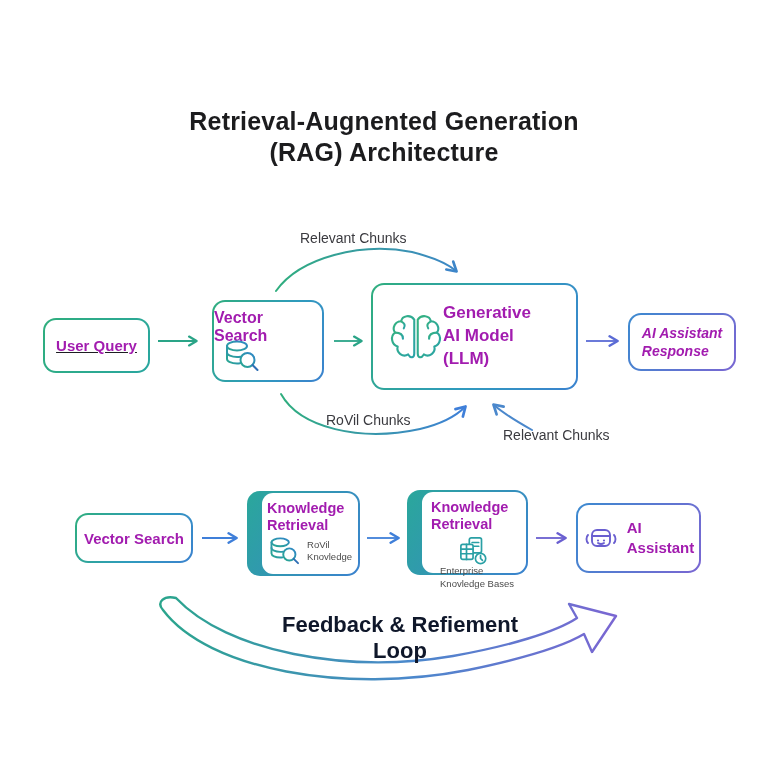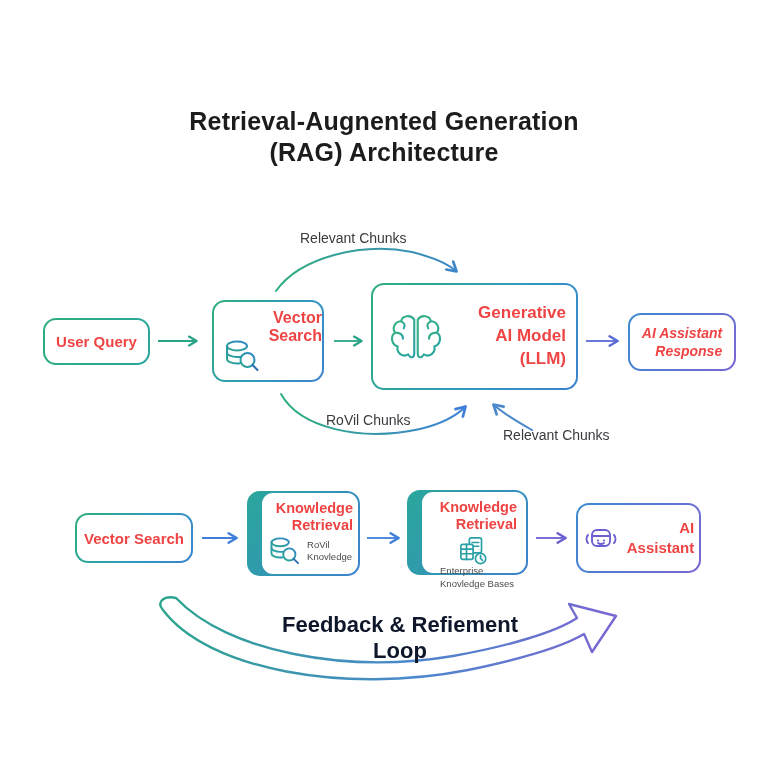--- a/index.html
+++ b/index.html
@@ -15,21 +15,21 @@
   
   .gbox{position:absolute;border-radius:13px;padding:2px;box-sizing:border-box;}
   .gbox .inner{
     width:100%;height:100%;background:#fff;border-radius:11px;box-sizing:border-box;
     display:flex;align-items:center;justify-content:center;position:relative;
   }
   .g-green  {background:linear-gradient(120deg,#2fae7d,#29a6a0);}
   .g-gb     {background:linear-gradient(120deg,#2fae7d 0%,#2f9bbd 55%,#3b82cf 100%);}
   .g-tb     {background:linear-gradient(120deg,#2aa79b 0%,#3b82cf 100%);padding-left:15px;}
   .g-bv     {background:linear-gradient(120deg,#3b8ad0,#7a66d2);}
-  .box-label{font-weight:700;color:#ef4444;text-align:right;}
+  .box-label{font-weight:700;color:#a21caf;text-align:left;}
   .sub-label{font-size:9.5px;color:#4b4b4b;line-height:1.3;text-align:left;}
   
   .lbl{position:absolute;font-size:14px;color:#3a3a3f;text-align:left;}
   .lbl-bold{position:absolute;font-size:22px;font-weight:700;color:#0f172a;text-align:center;}
   
   #arrows{position:absolute;left:0;top:0;width:768px;height:782px;pointer-events:none;}
   .icon{display:block;}
 </style>
 </head>
 <body>
@@ -93,21 +93,21 @@
              C 208 670, 345 694, 468 670
              C 521 659, 564 646, 584 634
              L 592 652
              L 616 616
              L 569 604
              L 577 618
              C 556 632, 509 646, 453 656
              C 347 674, 227 652, 176 598 Z" fill="#ffffff" stroke="url(#gSwoosh)" stroke-width="2.4" stroke-linejoin="round"></path>
   </svg>
 
-  <div class="gbox g-green" style="left:43px;top:318px;width:107px;height:47px;">
+  <div class="gbox g-green" style="left:43px;top:318px;width:107px;height:55px;text-decoration:underline;">
     <div class="inner">
       <span class="box-label" style="font-size:15px;">User Query</span>
     </div>
   </div>
 
   <div class="gbox g-gb" style="left:212px;top:300px;width:112px;height:82px;">
     <div class="inner">
       <div class="box-label" style="position:absolute;top:7px;left:0;right:0;font-size:16px;line-height:1.15;">
         <span style="display:inline-block;max-width:70px;">Vector Search</span>
       </div>

